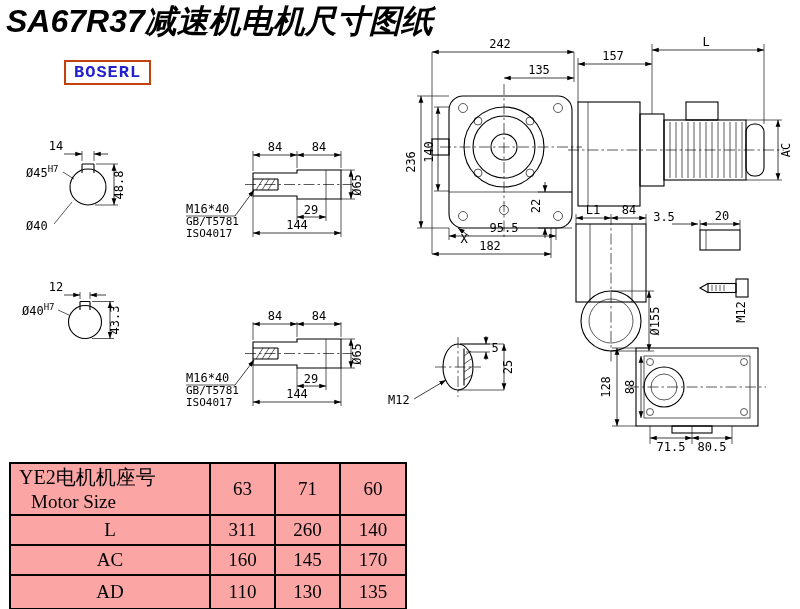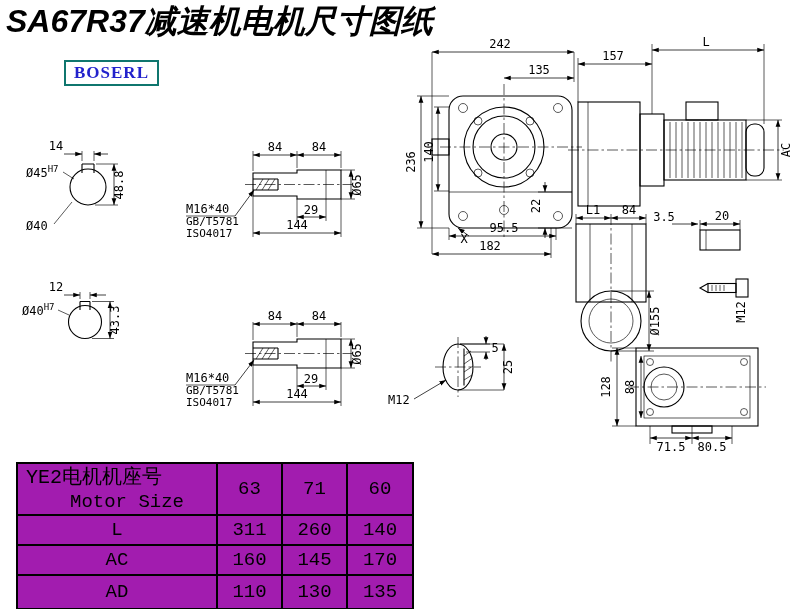--- a/index.html
+++ b/index.html
@@ -1,34 +1,34 @@
 <!DOCTYPE html>
 <html><head>
 <meta charset="utf-8">
 <style>
   html,body{margin:0;padding:0;background:#fff;}
   .page{position:relative;width:800px;height:609px;background:#fff;overflow:hidden;
         font-family:"Liberation Sans",sans-serif;}
   .title{position:absolute;left:6px;top:0px;font-size:32px;font-weight:bold;color:#000;
          letter-spacing:0px;white-space:nowrap;font-style:italic;}
-  .logo{position:absolute;left:64px;top:60px;border:2px solid #0f766e;color:#2222cc;
-        font-family:Liberation Serif, serif;font-weight:bold;font-size:17px;
+  .logo{position:absolute;left:64px;top:60px;border:2px solid #c2410c;color:#2222cc;
+        font-family:Liberation Mono, monospace;font-weight:bold;font-size:17px;
         padding:1px 8px;letter-spacing:1px;background:#fff;}
   svg.drawing{position:absolute;left:0;top:0;}
   svg .ln{stroke:#000;stroke-width:1.1;fill:none;}
   svg .tn{stroke:#000;stroke-width:0.65;fill:none;}
   svg .cl{stroke:#000;stroke-width:0.65;fill:none;stroke-dasharray:11,3,2.5,3;}
   svg .dm{stroke:#000;stroke-width:0.75;fill:none;}
   svg text{font-family:"DejaVu Sans Mono",monospace;font-size:12px;fill:#000;}
   svg text.sm{font-size:11px;}
-  .size-table{position:absolute;left:16px;top:462px;border-collapse:collapse;table-layout:fixed;
-              font-family:Liberation Mono, monospace;background:#a21caf;}
+  .size-table{position:absolute;left:9px;top:462px;border-collapse:collapse;table-layout:fixed;
+              font-family:Liberation Serif, serif;background:#fca5a5;}
   .size-table td{border:2px solid #000;text-align:center;font-size:19px;padding:0;color:#000;}
   .size-table .hdr-cn{font-size:20px;text-align:left;padding-left:8px;line-height:25px;}
-  .size-table .hdr-en{font-size:19px;text-align:center;padding-left:20px;line-height:24px;}
+  .size-table .hdr-en{font-size:19px;text-align:left;padding-left:20px;line-height:24px;}
 </style>
 </head>
 <body>
 
 <div class="page">
 
   <svg class="drawing" width="800" height="609" viewBox="0 0 800 609">
     <defs>
       <marker id="arr" viewBox="0 0 10 10" refX="10" refY="5" markerWidth="9" markerHeight="9" orient="auto-start-reverse">
         <path d="M0,1.5 L10,5 L0,8.5 z" fill="#000"></path>

